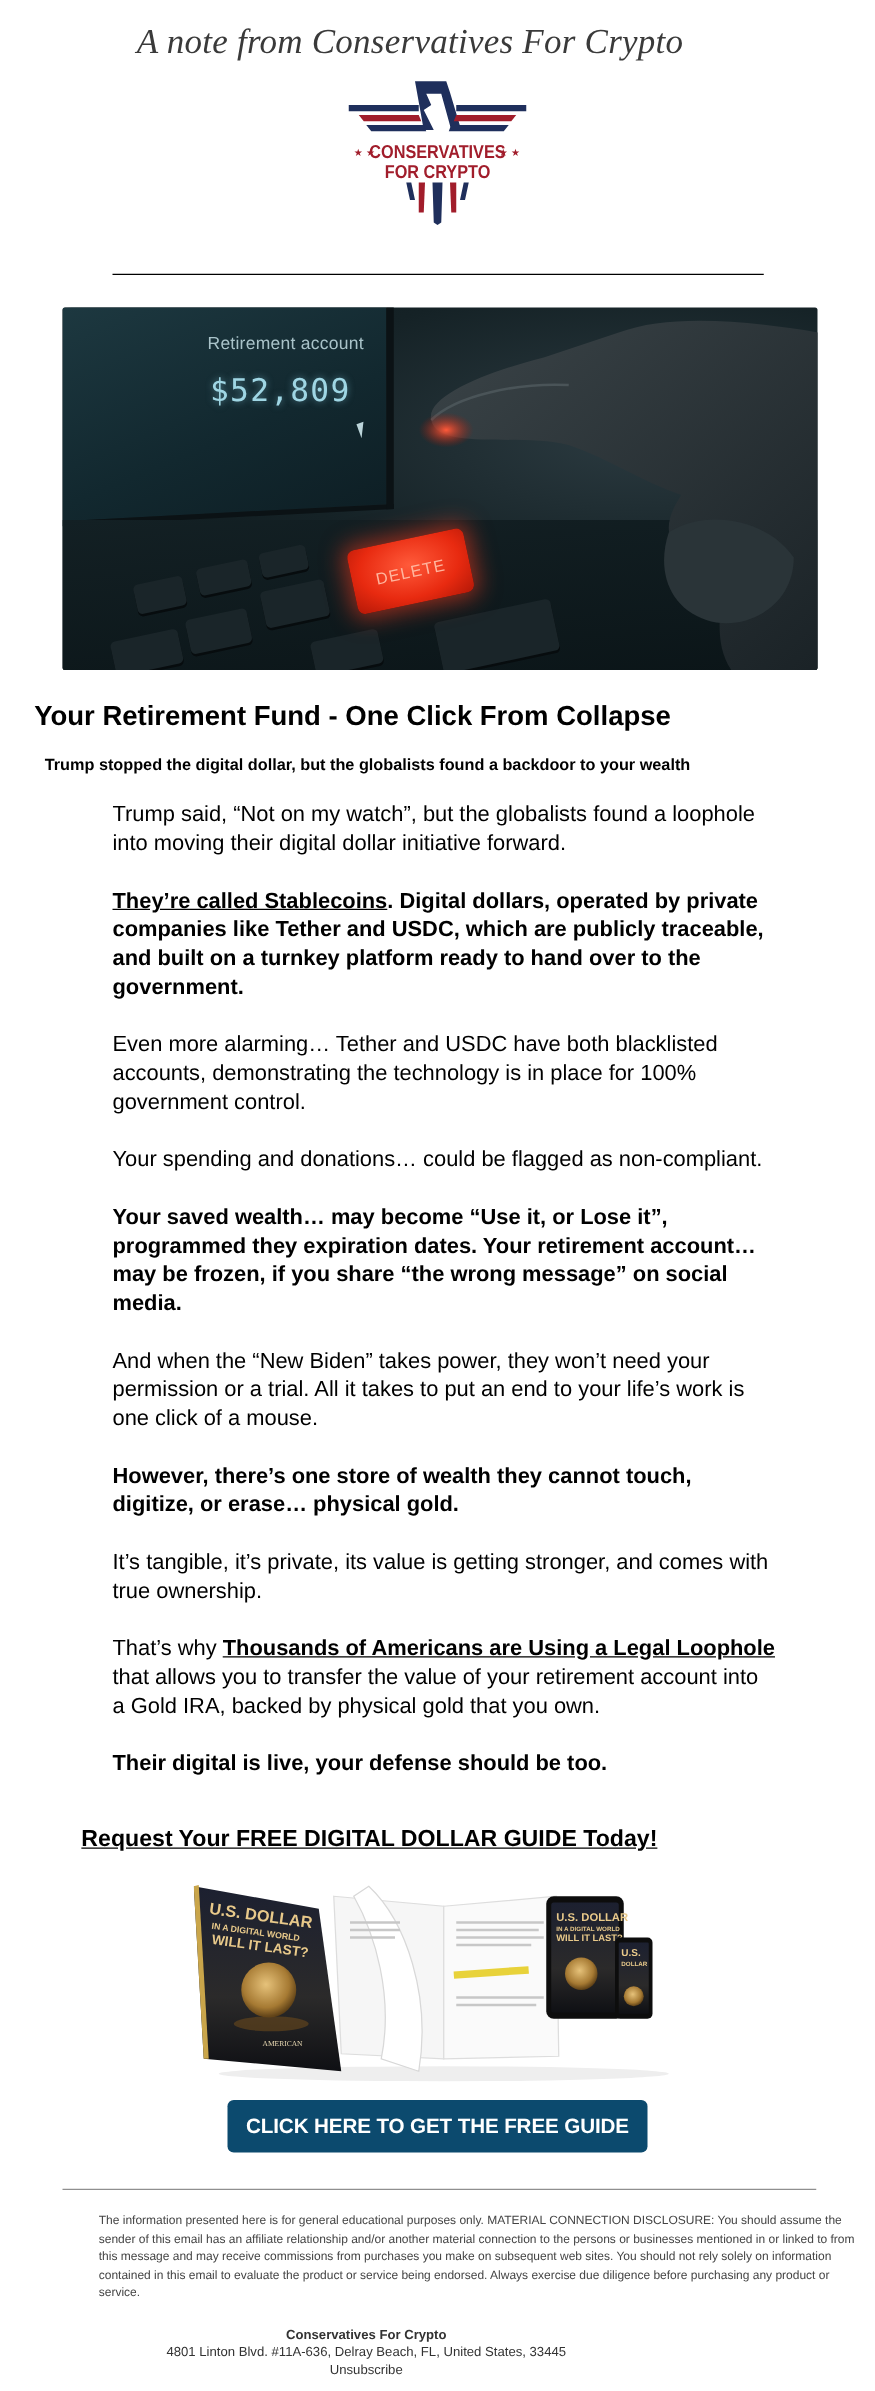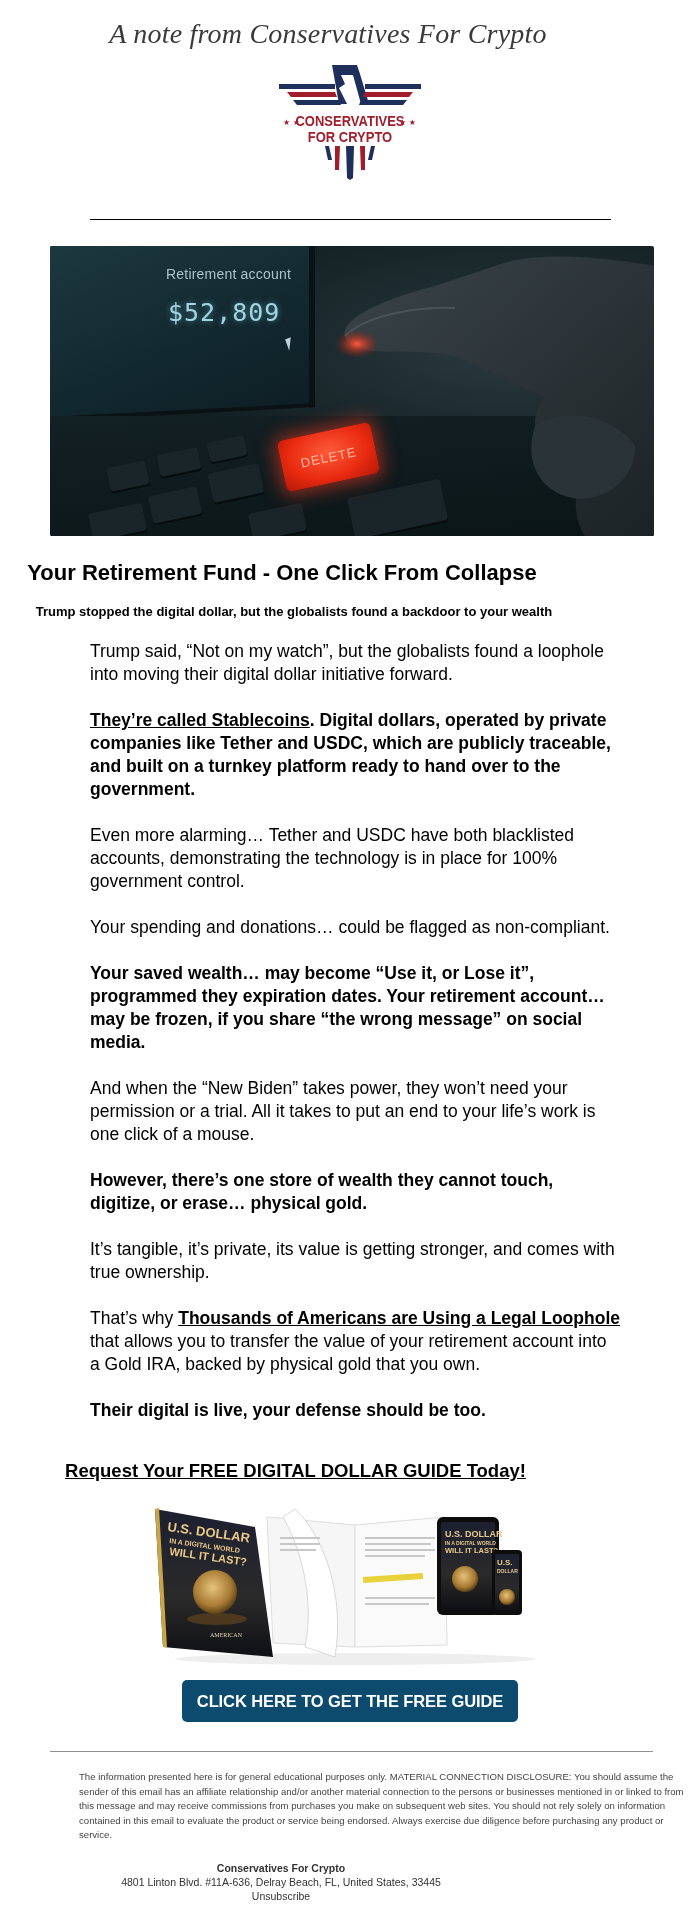--- a/index.html
+++ b/index.html
@@ -40,21 +40,21 @@
 
   .cta-link { position: absolute; top: 1460px; left: 0; width: 591px; text-align: center; font-size: 18.5px; font-weight: bold; }
 
   .guide-image { position: absolute; left: 155px; top: 1497px; width: 392px; height: 170px; }
 
   .cta-button { position: absolute; left: 182px; top: 1680px; width: 336px; height: 42px; background: #0c4a6e; border-radius: 5px;
     color: #fff; font-weight: bold; font-size: 16.5px; display: flex; align-items: center; justify-content: center; letter-spacing: -0.1px; cursor: pointer; }
 
   .footer-rule { position: absolute; left: 50px; top: 1751px; width: 603px; height: 1px; background: #8f8f8f; }
   .disclaimer { position: absolute; left: 50px; top: 1770px; width: 610px; font-size: 9.6px; line-height: 14.5px; color: #444; margin-left: 29px; }
-  .footer { position: absolute; top: 1861px; left: 0; width: 562px; text-align: center; font-size: 10.5px; line-height: 14px; color: #333; }
+  .footer { position: absolute; top: 1861px; left: 12px; width: 562px; text-align: center; font-size: 10.5px; line-height: 14px; color: #333; }
   .footer .org { font-weight: bold; }
   .footer .unsub { color: #333; text-decoration: none; }
 </style>
 </head>
 <body>
 
 <div class="header-note">A note from Conservatives For Crypto</div>
 
 <svg class="logo" viewBox="0 0 146 118" xmlns="http://www.w3.org/2000/svg">
 

